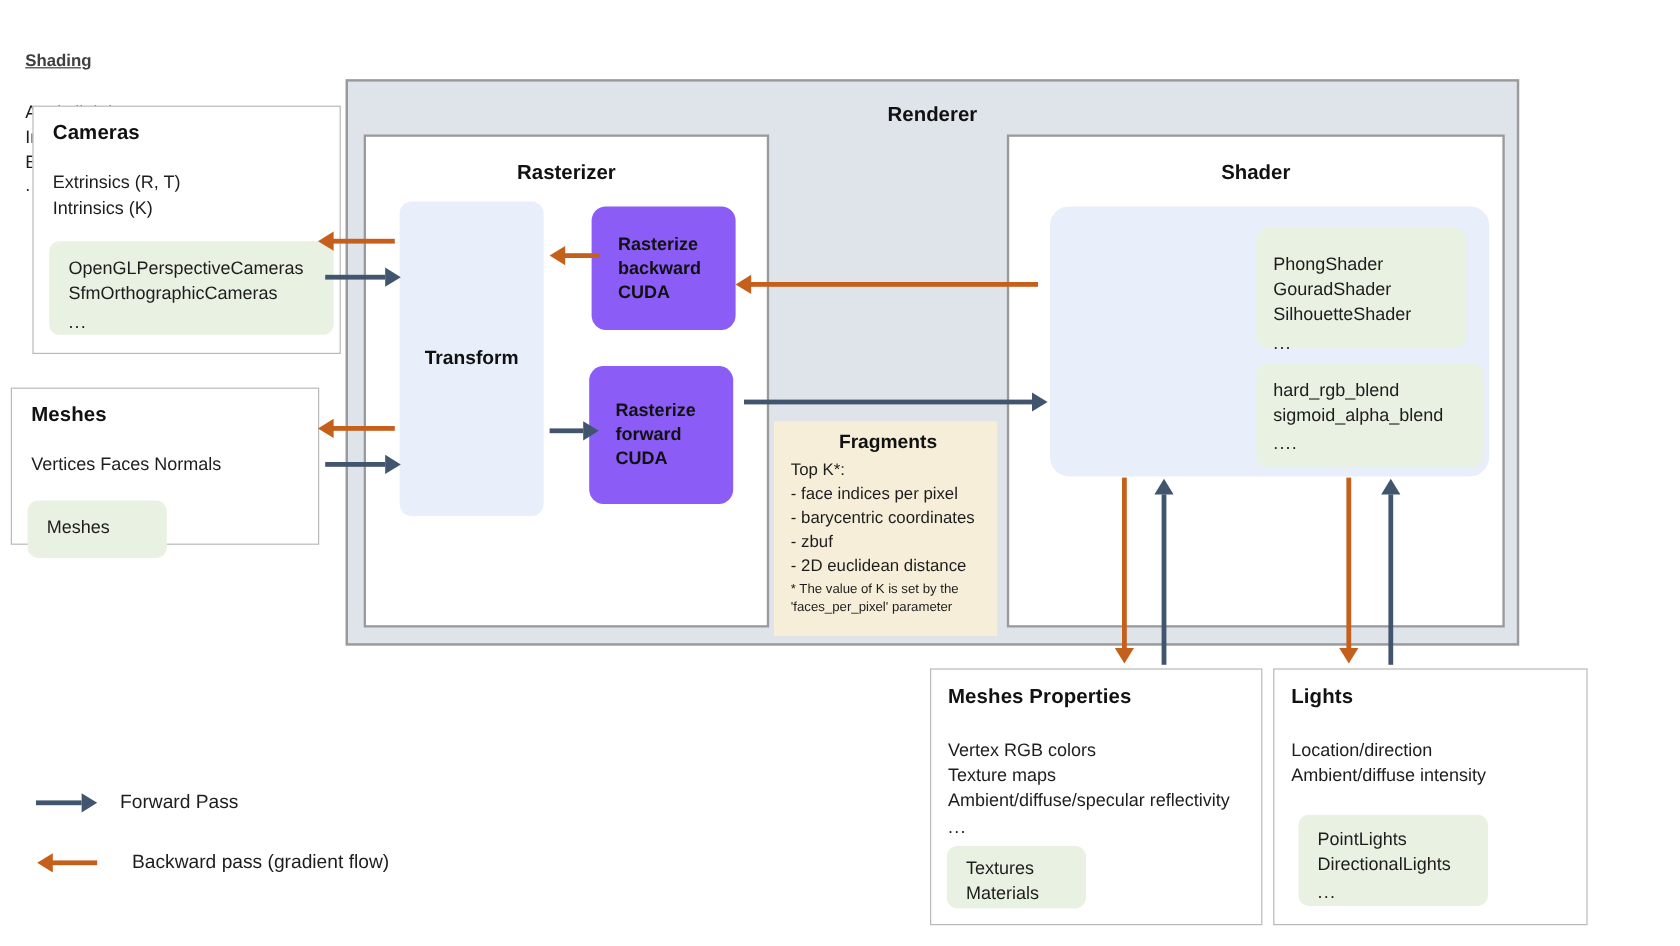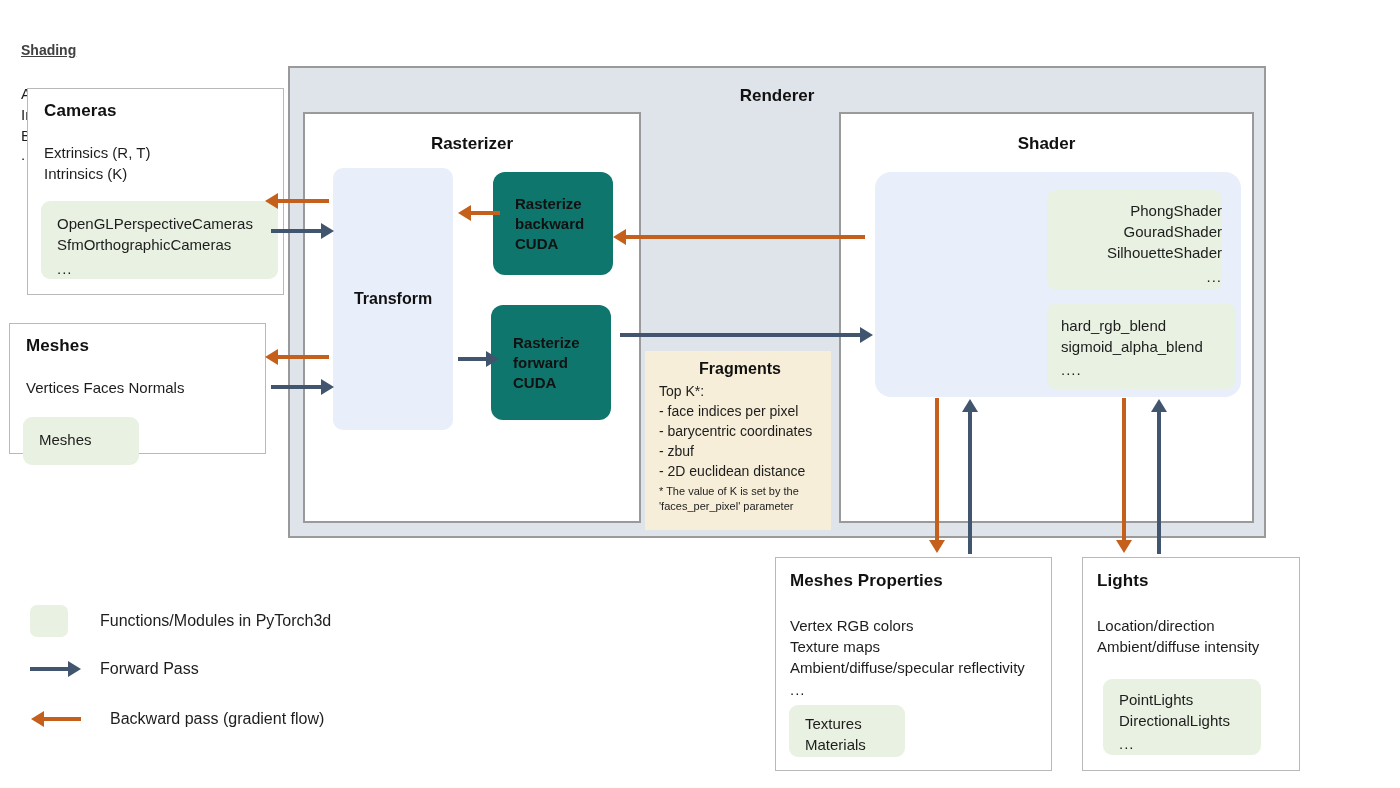--- a/index.html
+++ b/index.html
@@ -72,21 +72,21 @@
   
   #transform-box{
     position:absolute;left:333px;top:168px;width:120px;height:262px;
     background:#e9eefb;border-radius:10px;
     display:flex;align-items:center;justify-content:center;
   }
   #transform-label{font-weight:bold;font-size:16px;color:#111;text-align:center;}
 
   .cuda-box{
     position:absolute;
-    background:#0f766e;border-radius:12px;
+    background:#8b5cf6;border-radius:12px;
     display:flex;align-items:center;
     font-weight:bold;font-size:15px;line-height:20px;color:#111;
     padding-left:22px;box-sizing:border-box;
   }
   #rast-backward{left:493px;top:172px;width:120px;height:103px;}
   #rast-forward{left:491px;top:305px;width:120px;height:115px;}
 
   
   #fragments{
     position:absolute;left:645px;top:351px;width:186px;height:179px;
@@ -101,28 +101,28 @@
     font-size:11px;line-height:15px;color:#1d1d1d;
   }
 
   
   #shading-panel{
     position:absolute;left:875px;top:172px;width:366px;height:225px;
     background:#e9eefb;border-radius:16px;
   }
   #shading-title{position:absolute;left:21px;top:42px;font-weight:bold;font-size:14px;color:#404040;text-decoration:underline;}
   #shading-lines{position:absolute;left:21px;top:83px;font-size:15px;line-height:21px;color:#1d1d1d;}
-  #shader-chip-1{position:absolute;left:1047px;top:190px;width:175px;height:100px;padding:10px 0 0 14px;text-align:right;}
+  #shader-chip-1{position:absolute;left:1047px;top:190px;width:175px;height:100px;padding:20px 0 0 14px;}
   #shader-chip-2{position:absolute;left:1047px;top:303px;width:189px;height:86px;padding:12px 0 0 14px;}
 
   
   #cameras{left:9px;top:88px;width:257px;height:207px;margin-left:18px;}
   #meshes{left:9px;top:323px;width:257px;height:131px;}
   #mesh-props{left:775px;top:557px;width:277px;height:214px;}
-  #lights{left:1061px;top:557px;width:218px;height:214px;margin-left:21px;}
+  #lights{left:1061px;top:557px;width:262px;height:214px;}
 
   
   .arrow{position:absolute;}
   .h-line{position:absolute;height:4px;}
   .v-line{position:absolute;width:4px;}
   .head-l,.head-r,.head-u,.head-d{position:absolute;width:0;height:0;}
   .head-l{border-top:8px solid transparent;border-bottom:8px solid transparent;}
   .head-r{border-top:8px solid transparent;border-bottom:8px solid transparent;}
   .head-u{border-left:8px solid transparent;border-right:8px solid transparent;}
   .head-d{border-left:8px solid transparent;border-right:8px solid transparent;}
@@ -303,24 +303,20 @@
     <div class="head-d" style="left:1116px;top:540px;border-top:13px solid #c4601b;"></div>
   </div>
 
   <div class="arrow">
     <div class="v-line" style="left:1157px;top:412px;height:142px;background:#41566e;"></div>
     <div class="head-u" style="left:1151px;top:399px;border-bottom:13px solid #41566e;"></div>
   </div>
 
   <div id="legend">
 
-    <div class="legend-row" style="left:0;top:5px;">
-      <div class="legend-swatch"></div>
-      <span class="legend-text">Functions/Modules in PyTorch3d</span>
-    </div>
 
     <div class="legend-row" style="left:0;top:60px;">
       <div class="legend-arrow">
         <div class="h-line" style="left:0;top:6px;width:38px;background:#41566e;"></div>
         <div class="head-r" style="left:38px;top:0px;border-left:13px solid #41566e;"></div>
       </div>
       <span class="legend-text" style="margin-left:18px">Forward Pass</span>
     </div>
 
     <div class="legend-row" style="left:0;top:110px;">

